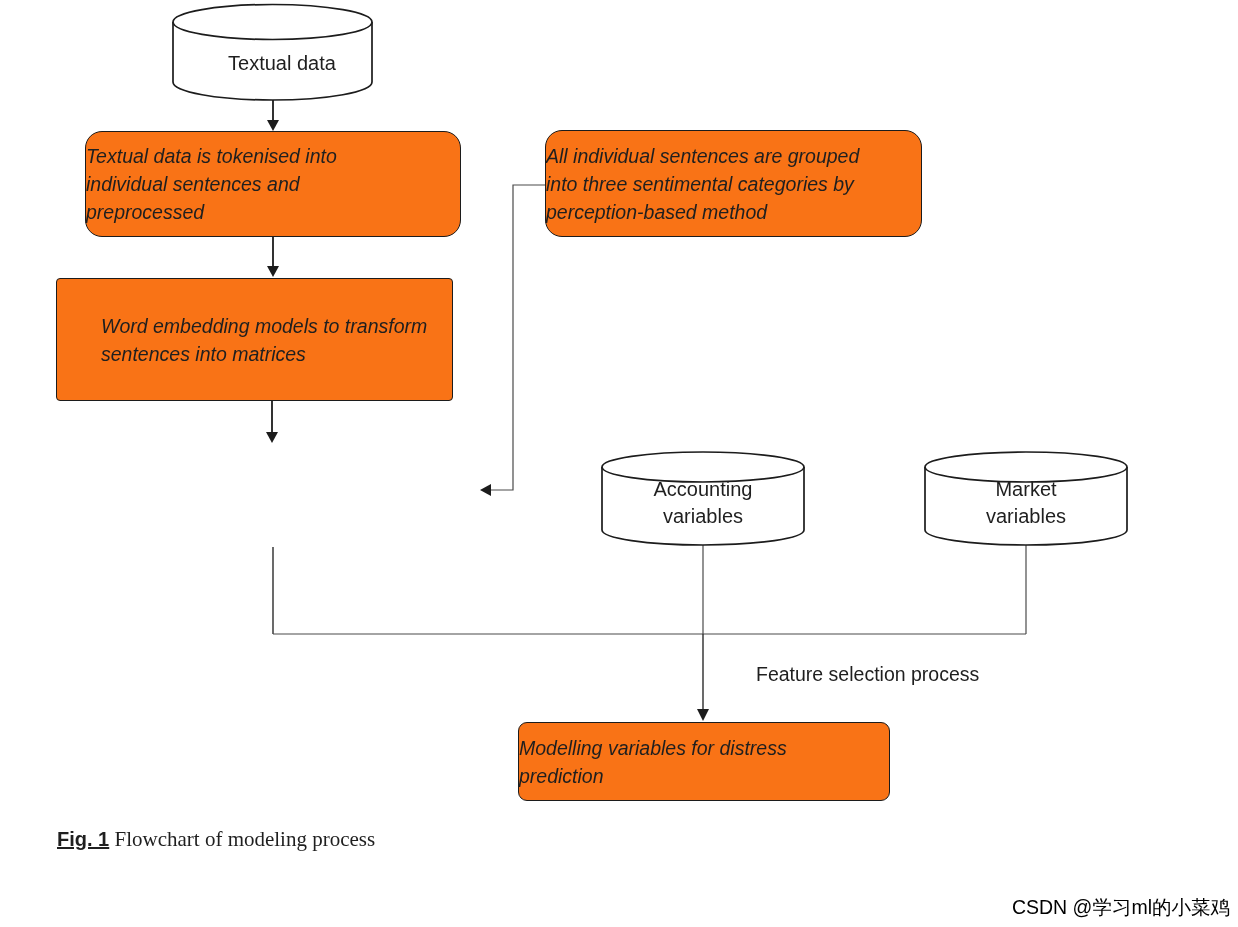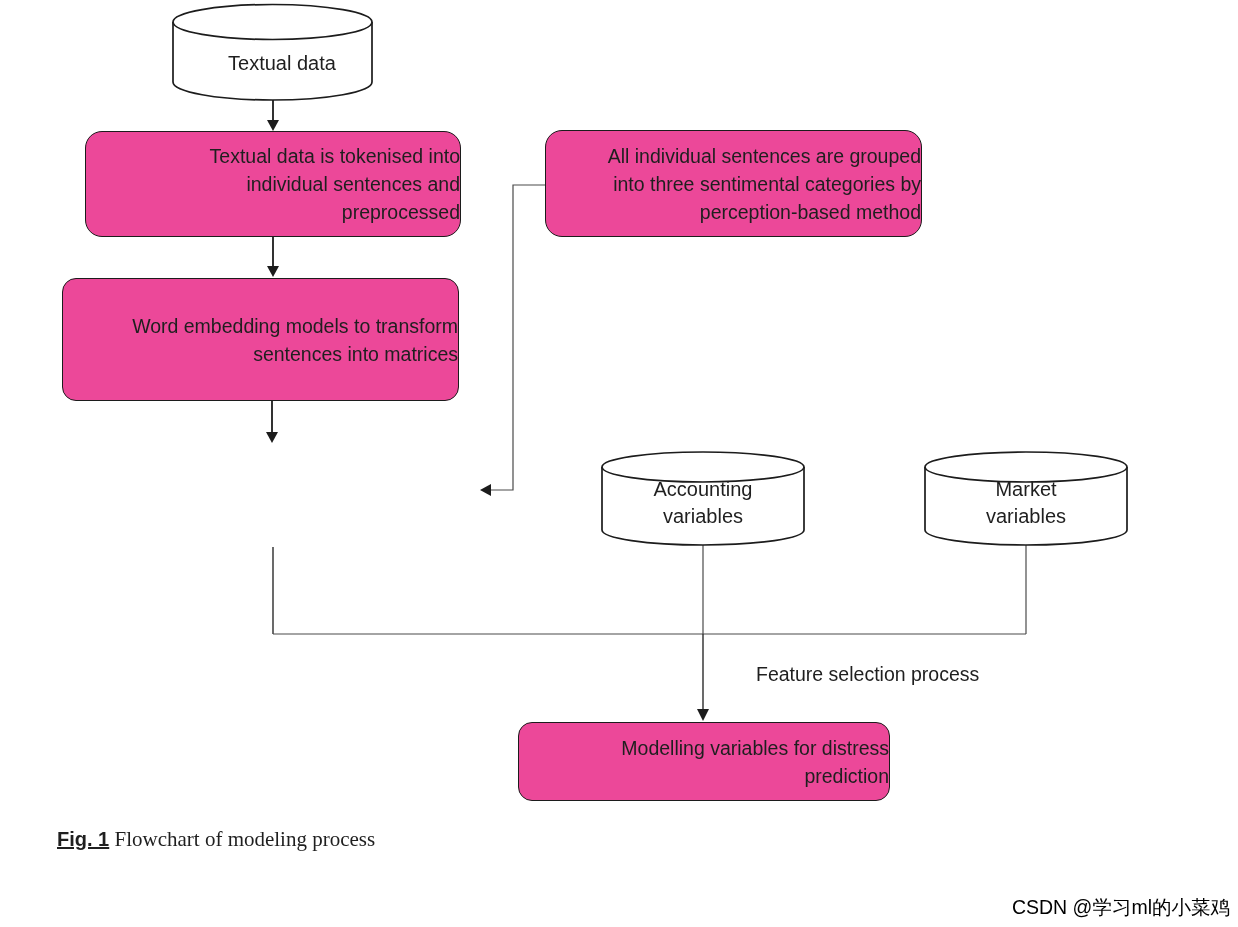--- a/index.html
+++ b/index.html
@@ -11,27 +11,28 @@
     font-family: "Liberation Sans", "DejaVu Sans", sans-serif;
     color: #1f1f1f;
     overflow: hidden;
   }
   #wires { position: absolute; left: 0; top: 0; width: 1238px; height: 927px; }
 
   .node-box {
     position: absolute;
     border: 1.7px solid #1c1c1c;
     border-radius: 17px;
-    background: #ec4899;
+    background: #f97316;
     display: flex;
     flex-direction: column;
-    align-items: flex-end;
+    align-items: flex-start;
     justify-content: center;
     text-align: center;
     box-sizing: border-box;
+    font-style: italic;
   }
   .node-box .ln { font-size: 19.5px; line-height: 28px; white-space: nowrap; }
 
   .cyl-label {
     position: absolute;
     display: flex;
     flex-direction: column;
     align-items: center;
     justify-content: center;
     text-align: center;
@@ -129,27 +130,27 @@
     <div class="ln">individual sentences and</div>
     <div class="ln">preprocessed</div>
   </div>
 
   <div class="node-box" style="left:545px; top:130px; width:377px; height:107px;">
     <div class="ln">All individual sentences are grouped</div>
     <div class="ln">into three sentimental categories by</div>
     <div class="ln">perception-based method</div>
   </div>
 
-  <div class="node-box" style="left:62px; top:278px; width:397px; height:123px; border-radius:14px;">
+  <div class="node-box" style="left:56px; top:278px; width:397px; height:123px; border-radius:4px;padding-left:44px;">
     <div class="ln">Word embedding models to transform</div>
     <div class="ln">sentences into matrices</div>
   </div>
 
 
-  <div class="node-box" style="left:518px; top:722px; width:372px; height:79px; border-radius:14px;">
+  <div class="node-box" style="left:518px; top:722px; width:372px; height:79px; border-radius:9px;">
     <div class="ln">Modelling variables for distress</div>
     <div class="ln">prediction</div>
   </div>
 
   <div class="edge-label" style="left:756px; top:663px;">Feature selection process</div>
 
   <div class="caption">
     <span class="fig">Fig. 1</span><span> Flowchart of modeling process</span>
   </div>
 

